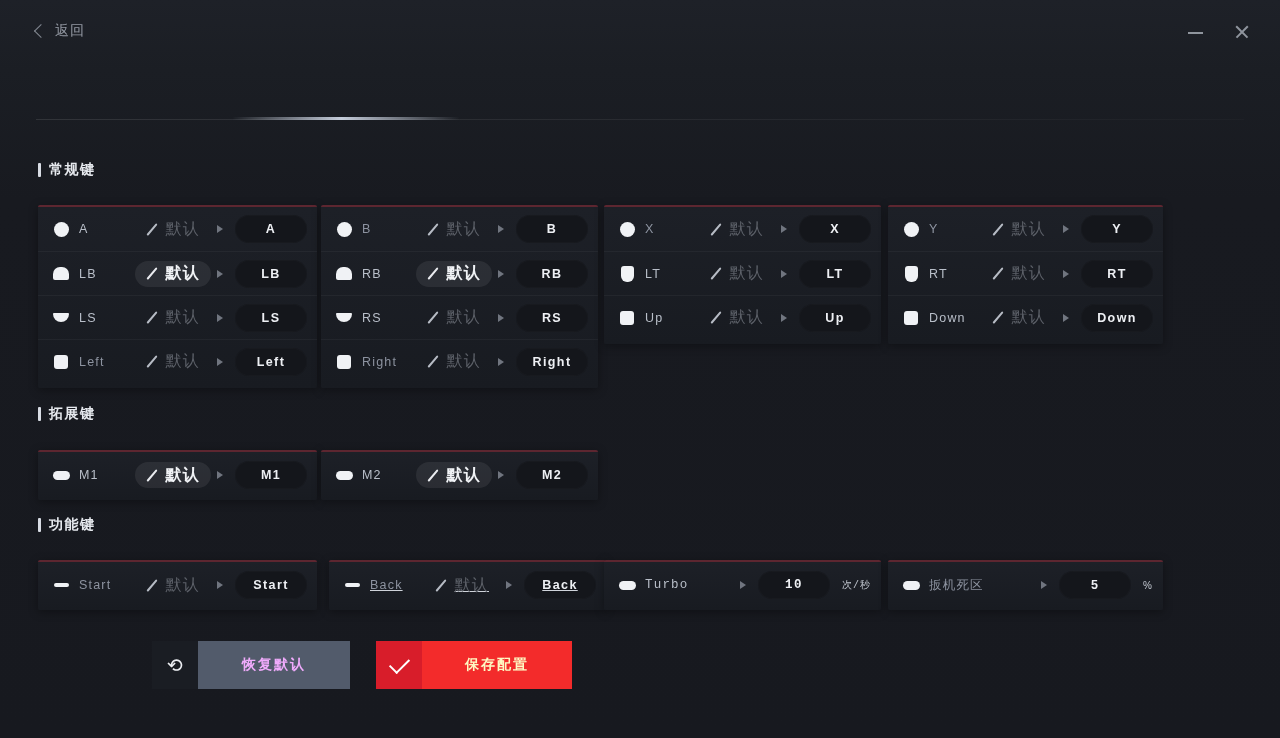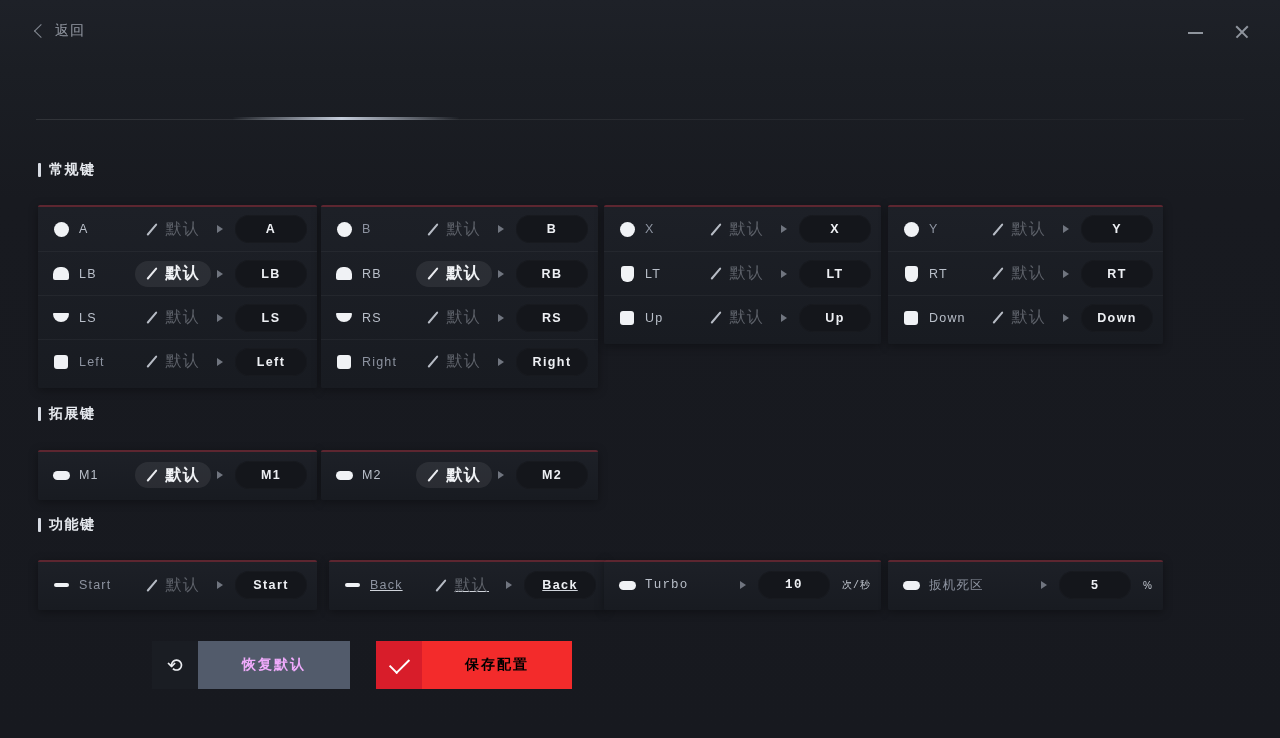--- a/index.html
+++ b/index.html
@@ -141,21 +141,21 @@
     cursor:pointer;
   }
   .btn-ico.dark{background:#1a1d23;}
   .btn-ico.red{background:#d81d2a;}
   .btn-main{
     display:flex;align-items:center;justify-content:center;
     font-size:14px;font-weight:bold;letter-spacing:2px;cursor:pointer;
     filter:blur(.2px);
   }
   .btn-main.grey{width:152px;background:#525b6b;color:#f0abfc;}
-  .btn-main.red{width:150px;background:#f32b2b;color:#000000;}
+  .btn-main.red{width:150px;background:#f32b2b;color:#fef9c3;}
   .gap{width:26px;}
   .undo{font-size:19px;color:#eceef2;line-height:1;transform:scaleX(-1);}
   .check{width:17px;height:9px;border-left:2.4px solid #fff;border-bottom:2.4px solid #fff;
          transform:rotate(-45deg);margin-top:-4px;}
 </style>
 </head>
 <body>
 
 <div class="app">
 

